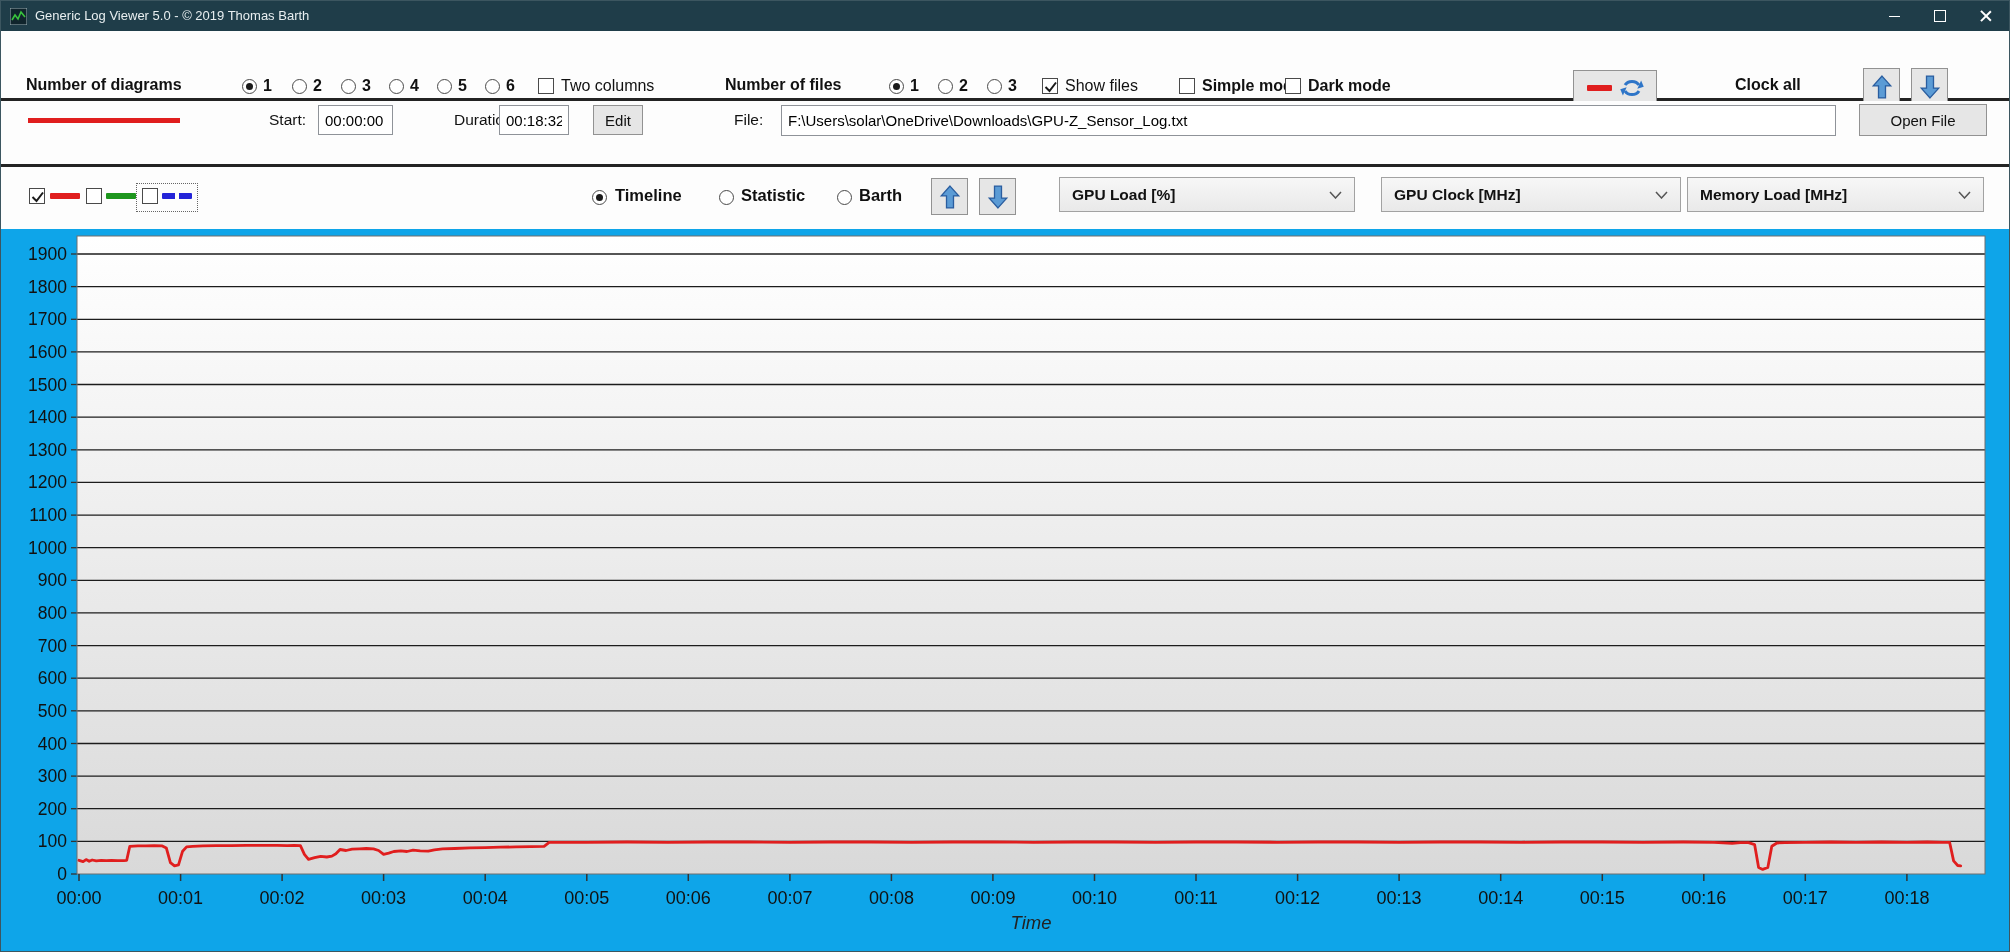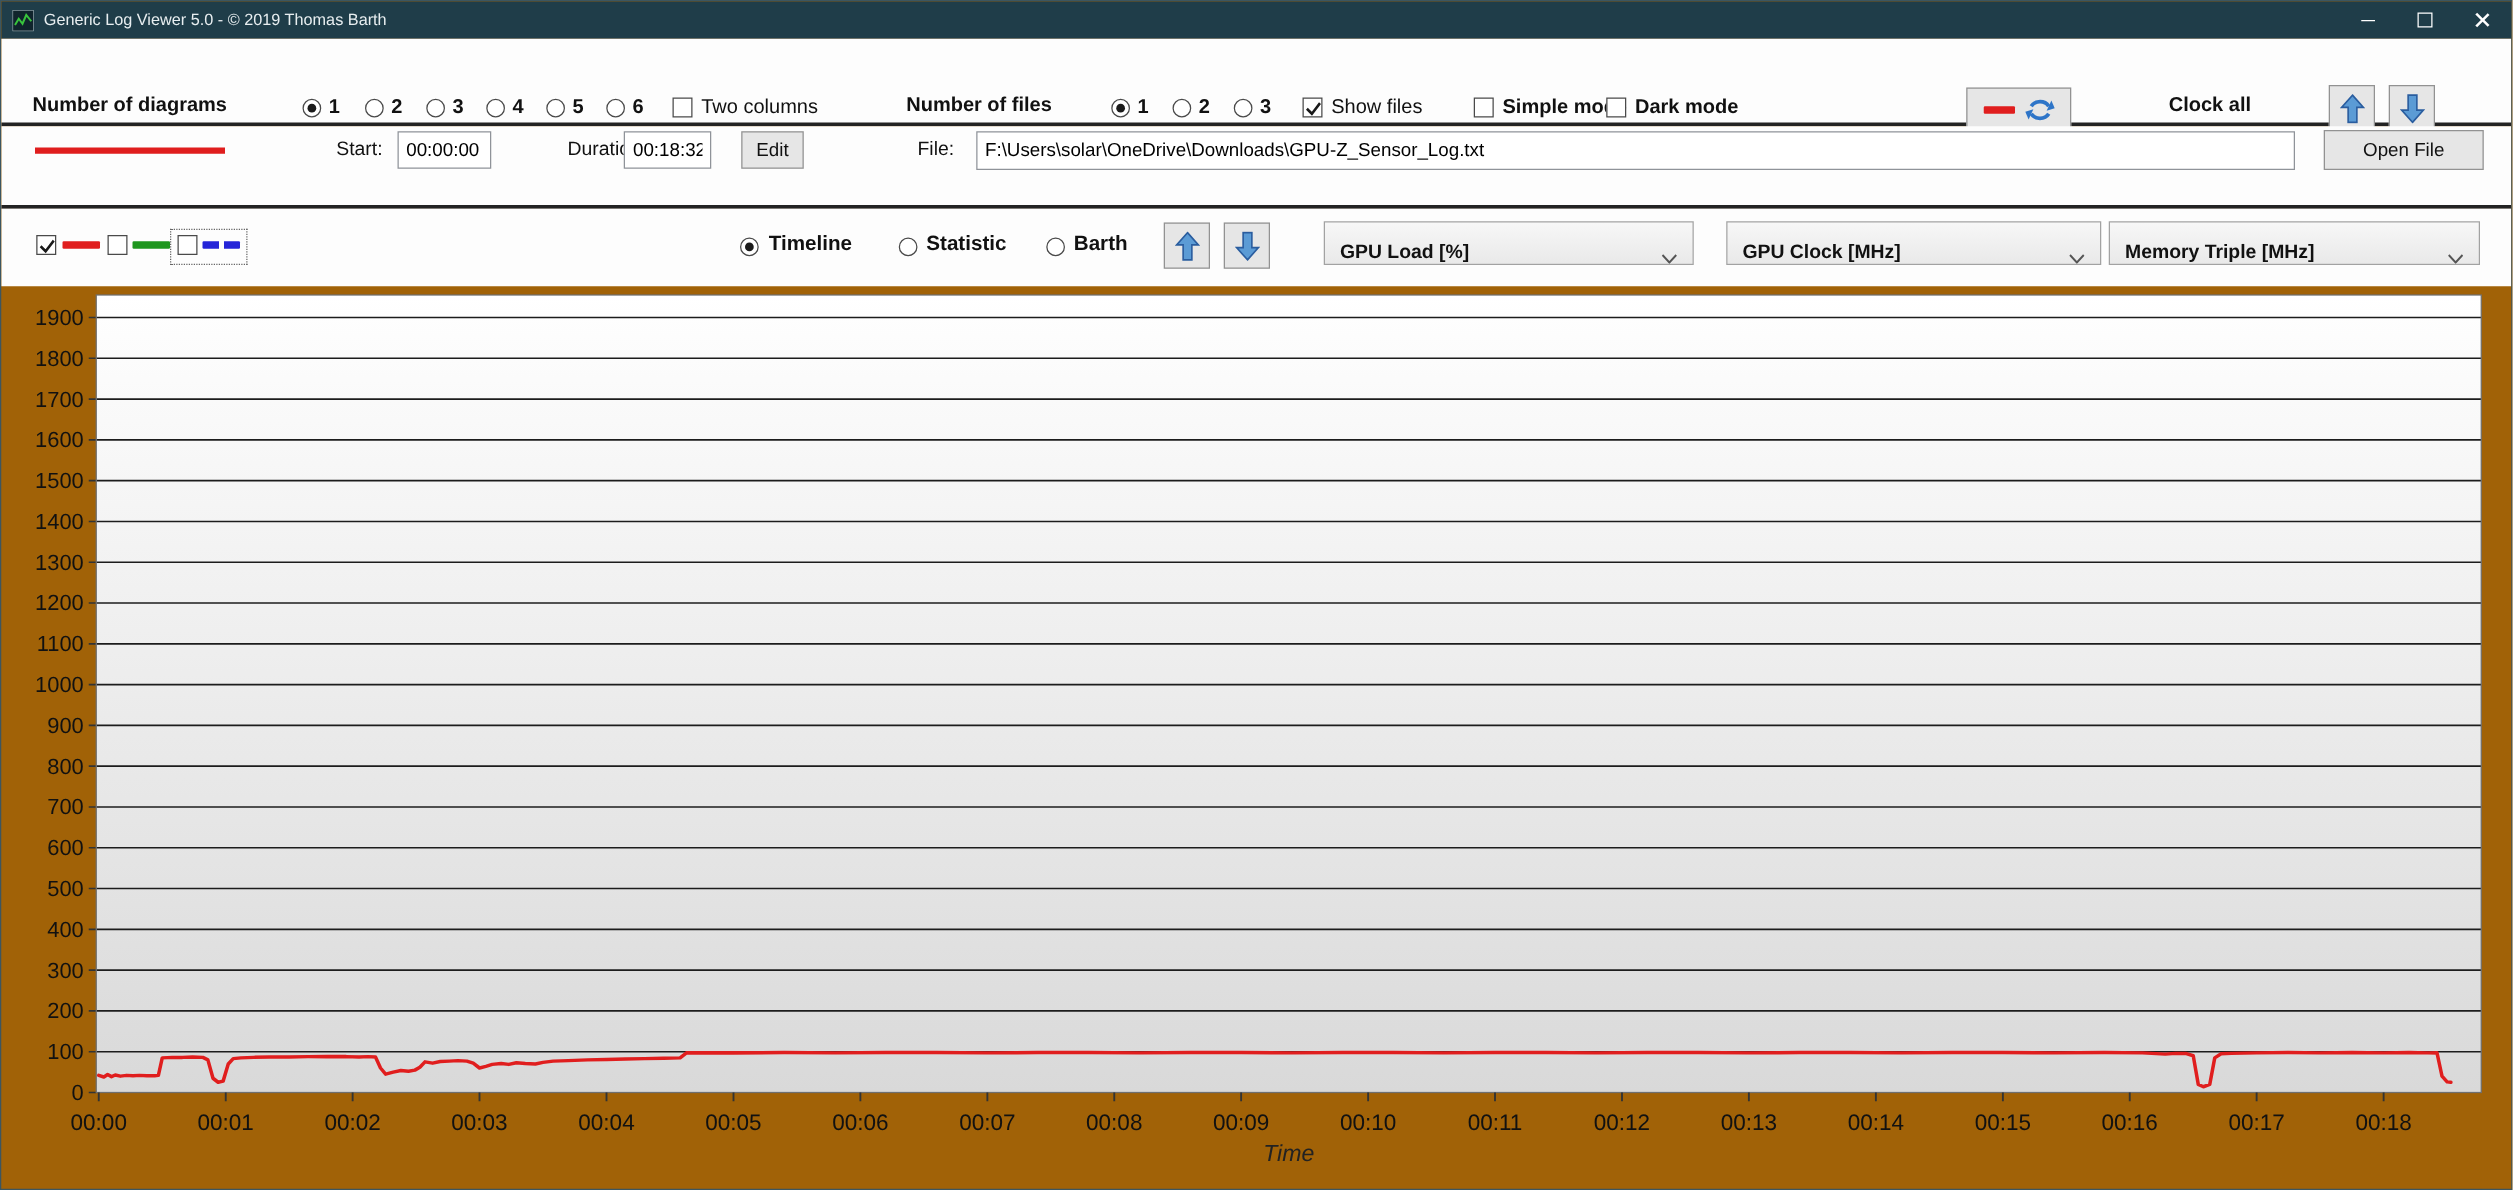--- a/index.html
+++ b/index.html
@@ -1,16 +1,16 @@
 <!DOCTYPE html>
 <html><head>
 <meta charset="utf-8">
 <style>
   html,body{margin:0;padding:0;background:#fff;}
-  #win{position:relative;width:2010px;height:952px;overflow:hidden;background:#a16207;
+  #win{position:relative;width:2010px;height:952px;overflow:hidden;background:#0ea5e9;
        font-family:"Liberation Sans",sans-serif;color:#111;box-sizing:border-box;
        border:1px solid #3c5660;}
   .abs{position:absolute;}
   .bold{font-weight:bold;}
   
   #titlebar{position:absolute;left:0;top:0;width:100%;height:30px;background:#1f3d49;}
   #titlebar .title{position:absolute;left:34px;top:0;line-height:30px;font-size:13px;color:#e8eef0;}
   .wicon{position:absolute;left:9px;top:7px;width:17px;height:17px;}
   .wctl{position:absolute;top:0;width:46px;height:30px;display:flex;align-items:center;justify-content:center;}
   .glyph-min{width:11px;height:1px;background:#fff;}
@@ -28,21 +28,21 @@
   
   .radio{width:15px;height:15px;border:1px solid #4a4a4a;border-radius:50%;background:#fff;box-sizing:border-box;position:absolute;}
   .radio.on::after{content:"";position:absolute;left:3px;top:3px;width:7px;height:7px;border-radius:50%;background:#1a1a1a;}
   .cb{width:16px;height:16px;border:1px solid #4a4a4a;background:#fff;box-sizing:border-box;position:absolute;}
   .cb svg{display:none;position:absolute;left:0px;top:0px;}
   .cb.on svg{display:block;}
   
   .btn{background:#e6e6e6;border:1px solid #929292;box-sizing:border-box;display:flex;align-items:center;justify-content:center;font-size:15px;cursor:default;}
   .dash{height:6px;border-radius:1px;}
   
-  .dd{background:linear-gradient(#f7f7f7,#e9e9e9);border:1px solid #a2a2a2;box-sizing:border-box;display:flex;align-items:flex-end;font-size:15.5px;font-weight:bold;padding-left:12px;}
+  .dd{background:linear-gradient(#f7f7f7,#e9e9e9);border:1px solid #a2a2a2;box-sizing:border-box;display:flex;align-items:center;font-size:15.5px;font-weight:bold;padding-left:12px;}
   .dd .chev{margin-left:auto;margin-right:12px;}
   
   .c-red{color:#e01e1e;} .c-green{color:#1e961e;} .c-blue{color:#2424d8;} .c-dark{color:#2b2b2b;}
   .stat{position:absolute;font-size:17px;top:185px;white-space:nowrap;}
   input.field{border:1px solid #8f9399;background:#fff;font-family:"Liberation Sans",sans-serif;font-size:15px;padding:0 6px;box-sizing:border-box;}
   #chart-svg text{font-family:"Liberation Sans",sans-serif;}
   .focus-dotted{border:1px dotted #666;}
 </style>
 </head>
 <body>
@@ -213,21 +213,21 @@
           <polyline points="1,1 6.5,7 12,1" fill="none" stroke="#555" stroke-width="1.5"></polyline>
         </svg>
     </div>
     <div class="dd abs" style="left:1370px;top:10px;width:300px;height:35px;margin-left:10px;">
       <span>GPU Clock [MHz]</span>
       <svg class="chev" width="13" height="8" viewBox="0 0 13 8">
           <polyline points="1,1 6.5,7 12,1" fill="none" stroke="#555" stroke-width="1.5"></polyline>
         </svg>
     </div>
     <div class="dd abs" style="left:1686px;top:10px;width:297px;height:35px;">
-      <span>Memory Triple [MHz]</span>
+      <span>Memory Load [MHz]</span>
       <svg class="chev" width="13" height="8" viewBox="0 0 13 8">
           <polyline points="1,1 6.5,7 12,1" fill="none" stroke="#555" stroke-width="1.5"></polyline>
         </svg>
     </div>
   </div>
 
   <svg id="chart-svg" class="abs" style="left:0;top:228px;" width="2010" height="724">
     <defs>
       <linearGradient id="pbg" x1="0" y1="0" x2="0" y2="1">
         <stop offset="0" stop-color="#ffffff"></stop>

